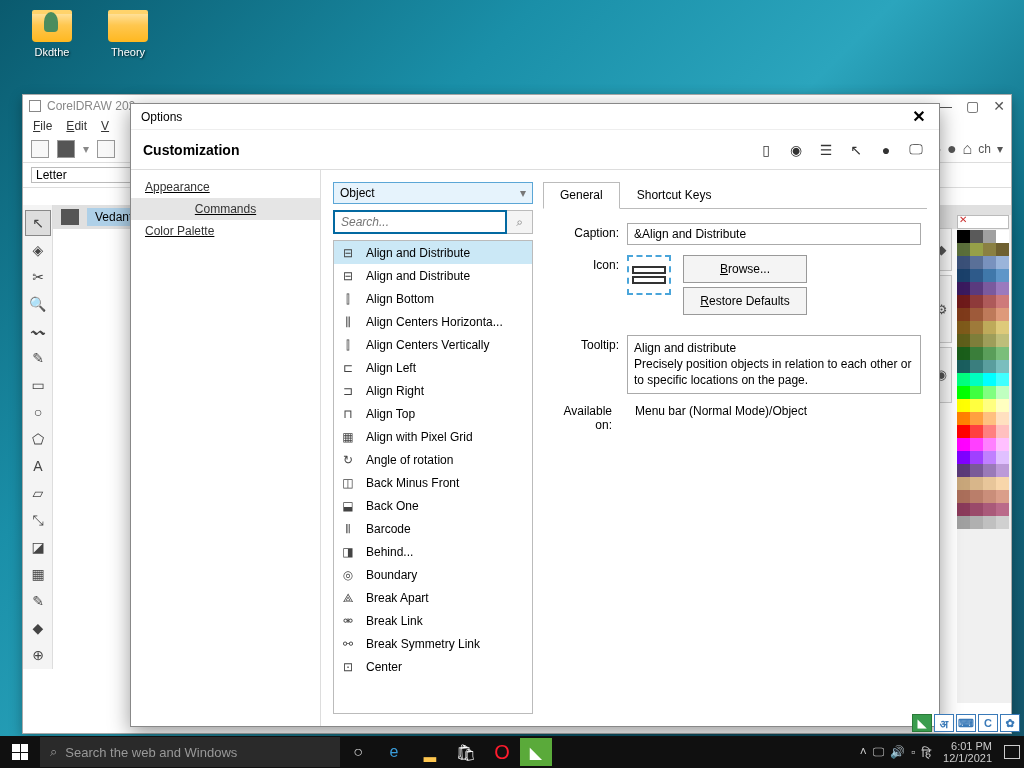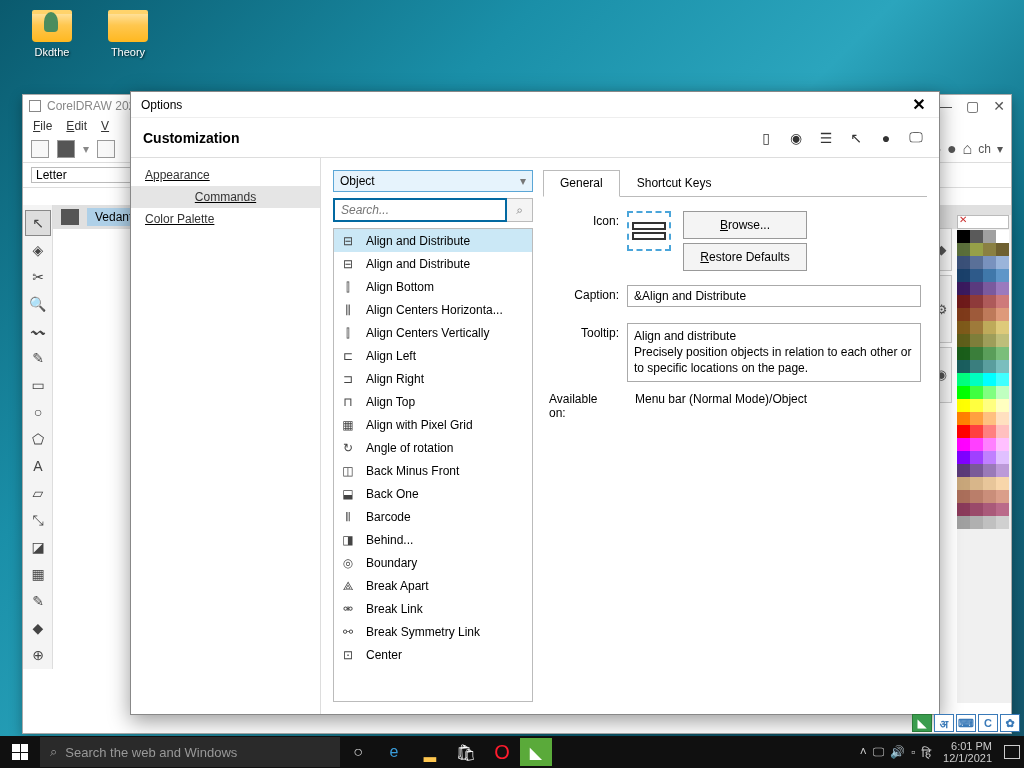--- a/index.html
+++ b/index.html
@@ -29,21 +29,21 @@
 .corel-body { position: absolute; left: 30px; top: 110px; right: 0; bottom: 0; background: #fff; }
 .home-bar { height: 24px; background: #e0e0e0; display: flex; align-items: center; padding: 0 8px; gap: 8px; font-size: 12px; }
 .vtab { writing-mode: vertical-rl; font-size: 11px; color: #555; padding: 8px 2px; border: 1px solid #ccc; background: #f8f8f8; margin-bottom: 4px; text-align: center; }
 
 .color-palette { position: absolute; right: 0; top: 120px; width: 54px; bottom: 30px; display: flex; flex-wrap: wrap; align-content: flex-start; gap: 0; padding: 0; background: #f0f0f0; }
 .color-palette .sw { width: 13px; height: 13px; border: 0; }
 .color-palette .sw.cross { background: #fff; border: 1px solid #bbb; position: relative; margin-bottom: 1px; }
 .color-palette .sw.cross::after { content: "✕"; position: absolute; left: 1px; top: -2px; font-size: 10px; color: #c33; }
 
 
-.options-dialog { position: absolute; left: 130px; top: 91px; width: 810px; height: 624px; background: #fff; border: 1px solid #888; box-shadow: 0 6px 20px rgba(0,0,0,0.4); z-index: 100; }
+.options-dialog { position: absolute; left: 130px; top: 103px; width: 810px; height: 624px; background: #fff; border: 1px solid #888; box-shadow: 0 6px 20px rgba(0,0,0,0.4); z-index: 100; }
 .dlg-title { height: 26px; display: flex; align-items: center; padding: 0 10px; font-size: 12px; border-bottom: 1px solid #eee; }
 .dlg-title .close { margin-left: auto; width: 20px; height: 20px; font-size: 16px; font-weight: bold; text-align: center; cursor: pointer; }
 .dlg-header { height: 40px; display: flex; align-items: center; padding: 0 12px; border-bottom: 1px solid #ddd; }
 .dlg-header h3 { font-size: 14px; font-weight: 600; }
 .dlg-header .hdr-icons { margin-left: auto; display: flex; gap: 8px; }
 .dlg-header .hdr-icons .ico { width: 22px; height: 20px; display: flex; align-items: center; justify-content: center; font-size: 14px; color: #333; border: 0; }
 .dlg-body { display: flex; height: calc(100% - 66px); }
 .dlg-sidebar { width: 190px; padding: 6px 0; border-right: 1px solid #ddd; text-decoration: underline; }
 .dlg-sidebar .cat { padding: 4px 14px; font-size: 12px; color: #333; cursor: pointer; }
 .dlg-sidebar .cat.sel { background: #e5e5e5; text-align: center; }
@@ -66,21 +66,21 @@
 .detail-body { padding: 14px 6px; }
 .form-row { display: flex; align-items: flex-start; margin-bottom: 10px; }
 .form-row label { width: 78px; text-align: right; padding-right: 8px; font-size: 12px; padding-top: 3px; }
 .form-row input[type=text] { flex: 1; height: 22px; border: 1px solid #aaa; padding: 0 6px; font-size: 12px; }
 .icon-preview { width: 44px; height: 40px; border: 2px dashed #4aa5da; padding: 3px; display: flex; flex-direction: column; gap: 2px; justify-content: center; }
 .icon-preview div { height: 8px; border: 2px solid #333; }
 .btn { height: 28px; border: 1px solid #999; background: #f4f4f4; padding: 0 14px; font-size: 12px; cursor: pointer; margin-bottom: 4px; width: 124px; }
 .btn u { text-decoration: underline; }
 .tooltip-box { flex: 1; min-height: 52px; border: 1px solid #aaa; padding: 4px 6px; font-size: 12px; line-height: 1.35; }
 .avail-row { display: flex; font-size: 12px; margin-top: 8px; }
-.avail-row .lbl { width: 86px; padding-right: 23px; }
+.avail-row .lbl { width: 86px; text-align: right; padding-right: 23px; }
 
 
 .taskbar { position: absolute; left: 0; bottom: 0; width: 100%; height: 32px; background: #101010; display: flex; align-items: center; color: #ccc; z-index: 200; }
 .start { width: 40px; height: 32px; display: flex; align-items: center; justify-content: center; }
 .start-grid { width: 16px; height: 16px; display: grid; grid-template: 1fr 1fr / 1fr 1fr; gap: 1px; }
 .start-grid div { background: #fff; }
 .search-tb { width: 300px; height: 30px; background: #2a2a2a; display: flex; align-items: center; padding: 0 10px; gap: 8px; color: #999; font-size: 13px; }
 .tb-app { width: 36px; height: 32px; display: flex; align-items: center; justify-content: center; font-size: 16px; }
 .tray { margin-left: auto; display: flex; align-items: center; gap: 6px; padding-right: 4px; font-size: 11px; height: 100%; }
 .tray .clock { text-align: right; line-height: 1.1; padding: 0 6px; }
@@ -376,33 +376,33 @@
             </div>
           </div>
       </div>
       <div class="detail-col">
         <div class="tabs">
           <div class="tab active">General</div>
           <div class="tab">Shortcut Keys</div>
         </div>
         <div class="detail-body">
           <div class="form-row">
+            <label>Caption:</label>
+            <input type="text" value="&amp;Align and Distribute" style="">
+          </div>
+          <div class="form-row">
             <label>Icon:</label>
             <div class="icon-preview">
                 <div></div>
                 <div></div>
               </div>
             <div style="margin-left:12px;display:flex;flex-direction:column">
               <button class="btn"><u>B</u>rowse...</button>
               <button class="btn"><u>R</u>estore Defaults</button>
             </div>
-          </div>
-          <div class="form-row">
-            <label>Caption:</label>
-            <input type="text" value="&amp;Align and Distribute" style="">
           </div>
           <div class="form-row" style="margin-top:16px">
             <label>Tooltip:</label>
             <div class="tooltip-box" id="tooltip-box">Align and distribute<br>Precisely position objects in relation to each other or to specific locations on the page.</div>
           </div>
           <div class="avail-row">
             <span class="lbl">Available on:</span>
             <span>Menu bar (Normal Mode)/Object</span>
           </div>
         </div>

